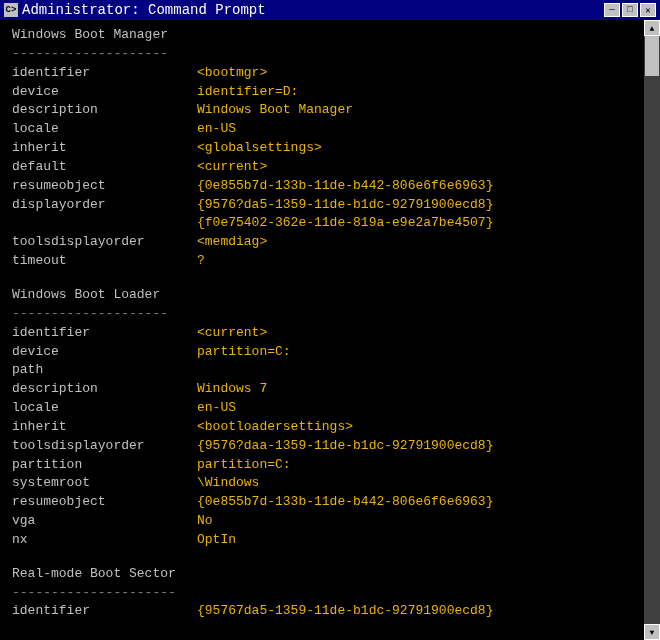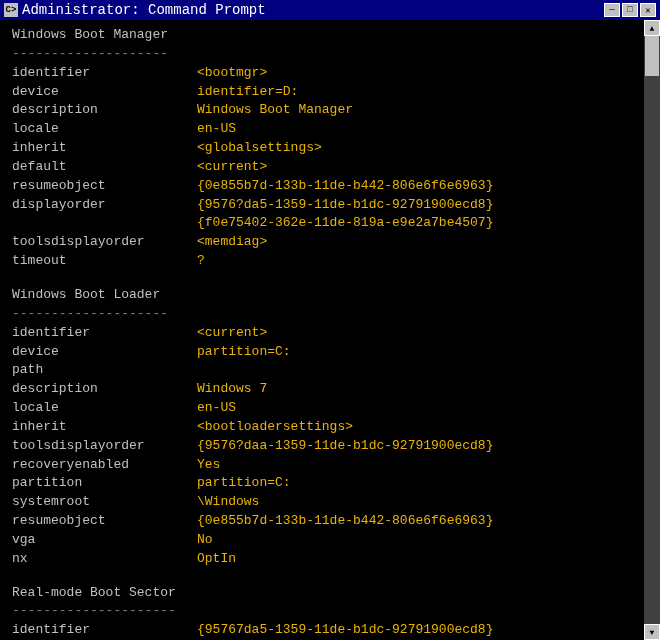--- a/index.html
+++ b/index.html
@@ -223,24 +223,20 @@
       </div>
     <div class="row">
         <span class="key">inherit</span>
         <span class="value">&lt;bootloadersettings&gt;</span>
       </div>
     <div class="row">
         <span class="key">toolsdisplayorder</span>
         <span class="value">{9576?daa-1359-11de-b1dc-92791900ecd8}</span>
       </div>
     <div class="row">
-        <span class="key">recoveryenabled</span>
-        <span class="value">Yes</span>
-      </div>
-    <div class="row">
         <span class="key">partition</span>
         <span class="value">partition=C:</span>
       </div>
     <div class="row">
         <span class="key">systemroot</span>
         <span class="value">\Windows</span>
       </div>
     <div class="row">
         <span class="key">resumeobject</span>
         <span class="value">{0e855b7d-133b-11de-b442-806e6f6e6963}</span>

